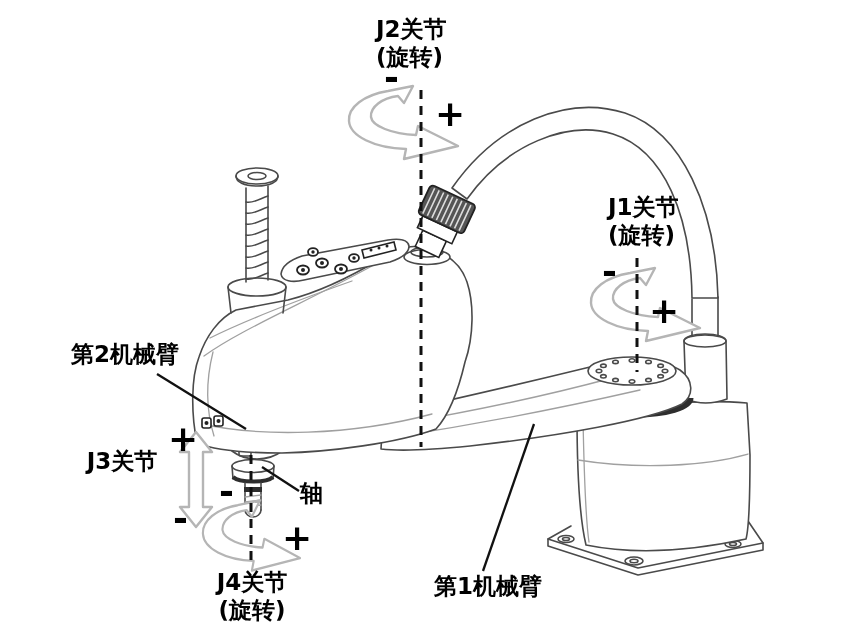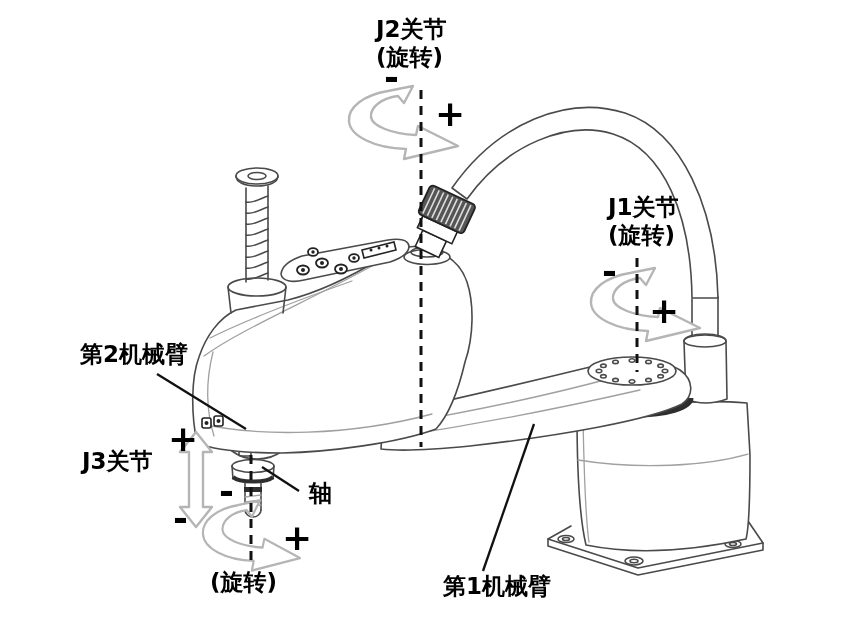--- a/index.html
+++ b/index.html
@@ -19,24 +19,24 @@
   .fd {fill:var(--dark-fill);stroke:none;}
   .arr{fill:#fff;stroke:var(--arrow);stroke-width:2.4;stroke-linejoin:round;}
   .axis{fill:none;stroke:var(--axis);stroke-width:3;stroke-dasharray:9 7;}
   .leader{fill:none;stroke:var(--axis);stroke-width:2.3;}
   .darkline{fill:none;stroke:var(--dark-fill);stroke-width:7;}
   
   .jlabel{
     position:absolute;color:var(--text);font-size:23px;font-weight:600;
     line-height:28px;white-space:nowrap;
   }
-  .jlabel.center{text-align:left;}
+  .jlabel.center{text-align:center;}
   .plabel{
     position:absolute;color:var(--text);font-size:23px;font-weight:600;
-    line-height:26px;white-space:nowrap;margin-left:9px;
+    line-height:26px;white-space:nowrap;
   }
   .sign{
     position:absolute;color:var(--text);font-size:36px;font-weight:bold;
     line-height:44px;white-space:nowrap;
   }
 </style>
 </head>
 <body>
 
 <div id="stage">
@@ -208,19 +208,20 @@
 
   <div class="sign" style="left:168px;top:417px">+</div>
   <div class="jlabel center" style="left:82px;top:447px;width:80px">
     <div>J3关节</div>
   </div>
   <div class="sign" style="left:173px;top:497px">-</div>
 
   <div class="sign" style="left:219px;top:470px">-</div>
   <div class="sign" style="left:282px;top:516px">+</div>
   <div class="jlabel center" style="left:210px;top:568px;width:84px">
+    <div>J4关节</div>
     <div>(旋转)</div>
   </div>
 
   <div class="plabel" style="left:300px;top:480px">轴</div>
   <div class="plabel" style="left:434px;top:573px">第1机械臂</div>
 
 </div>
 
 </body></html>

